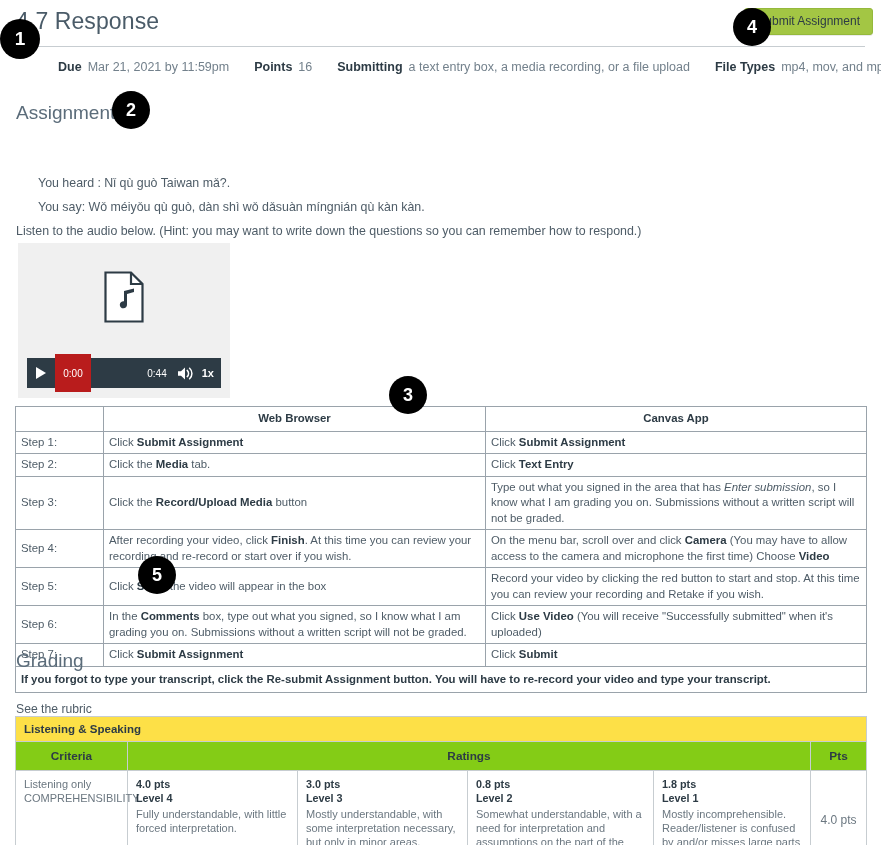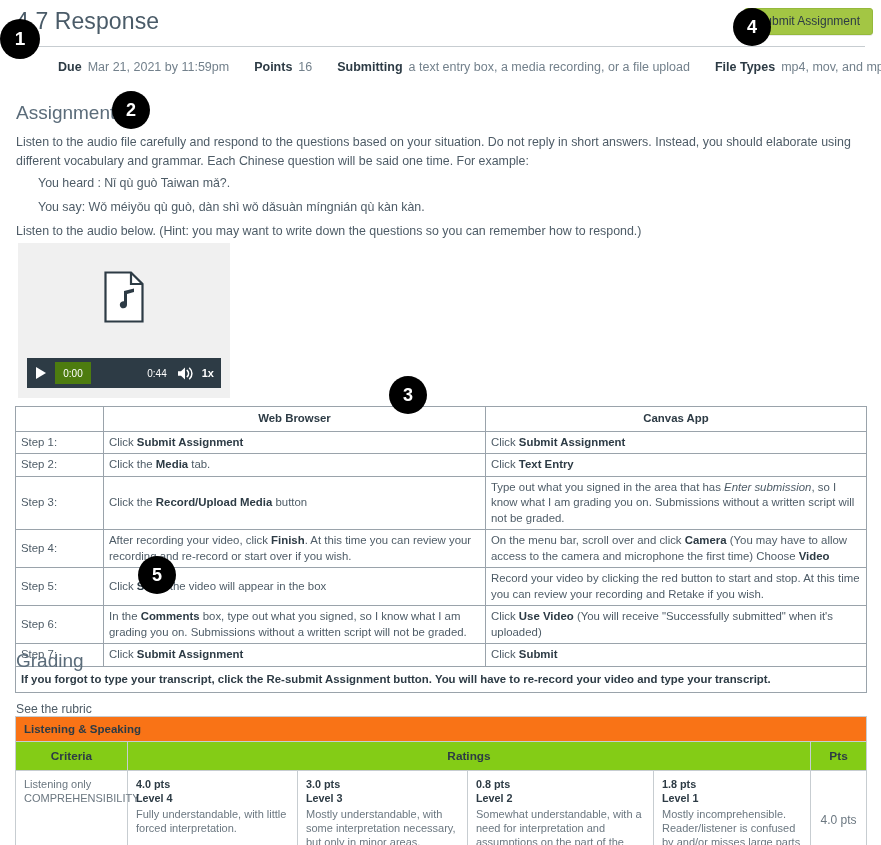--- a/index.html
+++ b/index.html
@@ -92,22 +92,22 @@
     display: flex; align-items: center; justify-content: center;
     cursor: pointer;
   }
   .ab-play .tri {
     width: 0; height: 0;
     border-left: 10px solid #ffffff;
     border-top: 6.5px solid transparent;
     border-bottom: 6.5px solid transparent;
   }
   .ab-cur {
-    height: 22px; width: 36px;
-    background: #4d7c0f;
+    height: 38px; width: 36px;
+    background: #b91c1c;
     color: #ffffff; font-size: 10px;
     display: flex; align-items: center; justify-content: center;
     font-family: "Liberation Sans", sans-serif;
   }
   .ab-track { flex: 1 1 auto; height: 30px; background: #2d3b45; cursor: pointer; }
   .ab-dur {
     color: #ffffff; font-size: 10px; padding-right: 6px;
     display: flex; align-items: center; height: 30px;
   }
   .ab-vol { width: 26px; height: 30px; display:flex; align-items:center; justify-content:center; cursor:pointer;}
@@ -153,21 +153,21 @@
     table-layout: fixed;
   }
   .rubric td, .rubric th {
     border: 1px solid #c7cdd1;
     vertical-align: top;
     padding: 6px 8px;
     font-weight: 400;
     text-align: left;
   }
   .rubric .rub-title-row td {
-    background: #f97316;
+    background: #fde047;
     font-size: 11.5px; font-weight: 700; color: #2d3b45;
     padding: 6px 8px;
   }
   .rubric .rub-head th {
     background: #84cc16;
     text-align: center;
     font-weight: 700; font-size: 11.8px; color: #2d3b45;
     padding: 7px 4px;
   }
   .rubric .crit-cell { width: 112px; line-height: 14px; }
@@ -204,21 +204,20 @@
     <button class="submit-btn">Submit Assignment</button>
   </div>
   <div class="hr-top"></div>
 
   <div class="meta">
     <span class="lbl">Due</span><span class="sp-sm"></span><span class="val">Mar 21, 2021 by 11:59pm</span><span class="sp-lg"></span><span class="lbl">Points</span><span class="sp-sm"></span><span class="val">16</span><span class="sp-lg"></span><span class="lbl">Submitting</span><span class="sp-sm"></span><span class="val">a text entry box, a media recording, or a file upload</span><span class="sp-lg"></span><span class="lbl">File Types</span><span class="sp-sm"></span><span class="val">mp4, mov, and mp3</span>
   </div>
 
   <div class="section-h" id="h-assignment">Assignment</div>
 
-  <div class="body-text" id="p-intro">Listen to the audio file carefully and respond to the questions based on your situation. Do not reply in short answers. Instead, you should elaborate using different vocabulary and grammar. Each Chinese question will be said one time. For example:</div>
   <div class="body-text" id="p-heard">You heard : Nǐ qù guò Taiwan mǎ?.</div>
   <div class="body-text" id="p-say">You say: Wǒ méiyǒu qù guò, dàn shì wǒ dǎsuàn míngnián qù kàn kàn.</div>
   <div class="body-text" id="p-listen">Listen to the audio below. (Hint: you may want to write down the questions so you can remember how to respond.)</div>
 
   <div class="audio-wrap">
     <span class="audio-doc-icon">
       <svg width="40" height="52" viewBox="0 0 40 52" xmlns="http://www.w3.org/2000/svg">
         <path d="M1.5 1.5 H27 L38.5 13 V50.5 H1.5 Z" fill="#ffffff" stroke="#2d3b45" stroke-width="2.2"></path>
         <path d="M27 1.5 V13 H38.5" fill="none" stroke="#2d3b45" stroke-width="2.2"></path>
         <path d="M20 20 L30 17.5 V21 L23 23 V33.5 A3.6 3.6 0 1 1 20 30.2 Z" fill="#2d3b45"></path>

